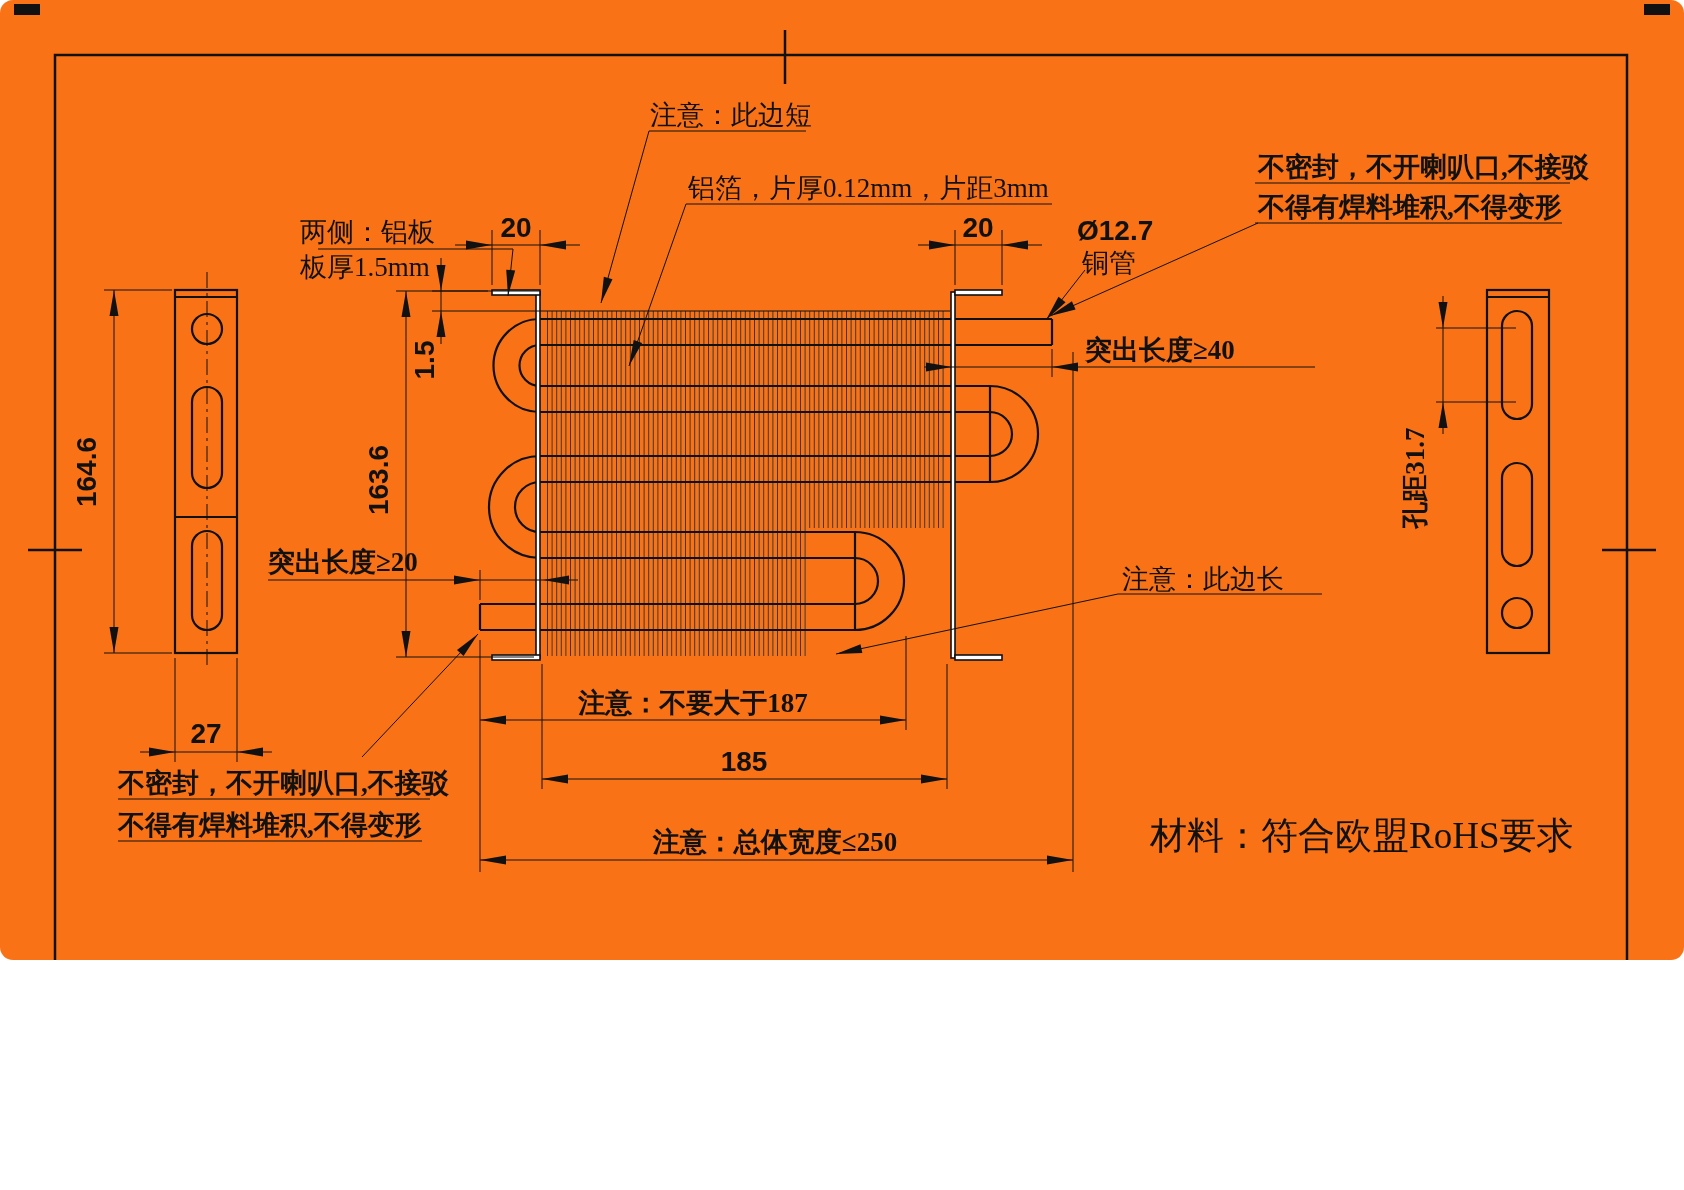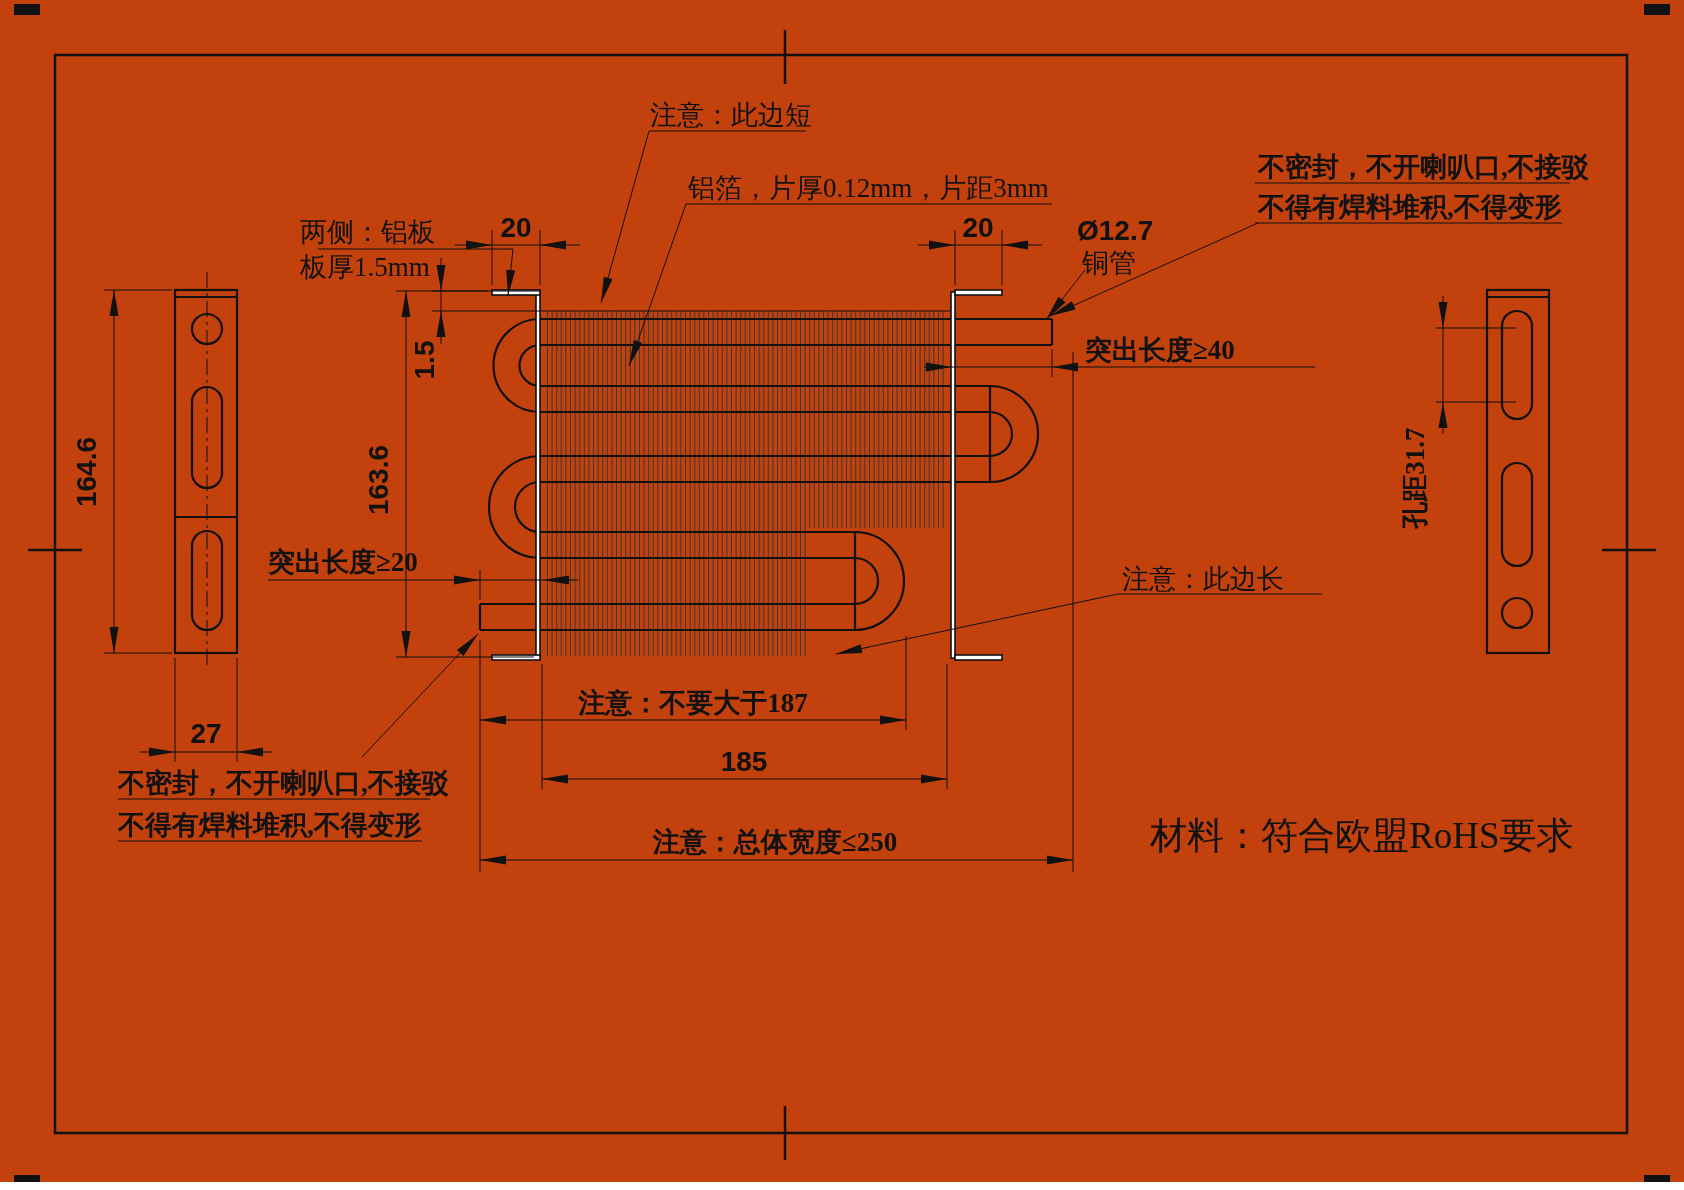--- a/index.html
+++ b/index.html
@@ -1,17 +1,17 @@
 <!DOCTYPE html>
 <html><head>
 <meta charset="utf-8">
 <style>
   html,body{margin:0;padding:0;background:#ffffff;}
   body{font-family:"Liberation Sans",sans-serif;}
-  .sheet{position:relative;width:1684px;height:1182px;background:#c2410c;overflow:hidden;}
+  .sheet{position:relative;width:1684px;height:960px;background:#f97316;overflow:hidden;border-radius:13px;}
   svg text{fill:#111;}
   .cn{font-family:"Liberation Serif","DejaVu Serif",serif;font-size:27px;}
   .cn-big{font-family:"Liberation Serif","DejaVu Serif",serif;font-size:37px;}
   .num{font-family:"Liberation Sans","DejaVu Sans",sans-serif;font-weight:bold;font-size:28px;}
   .mix{font-family:"Liberation Serif","DejaVu Serif",serif;font-size:27px;font-weight:bold;}
 </style>
 </head>
 <body>
 
 <div class="sheet">

